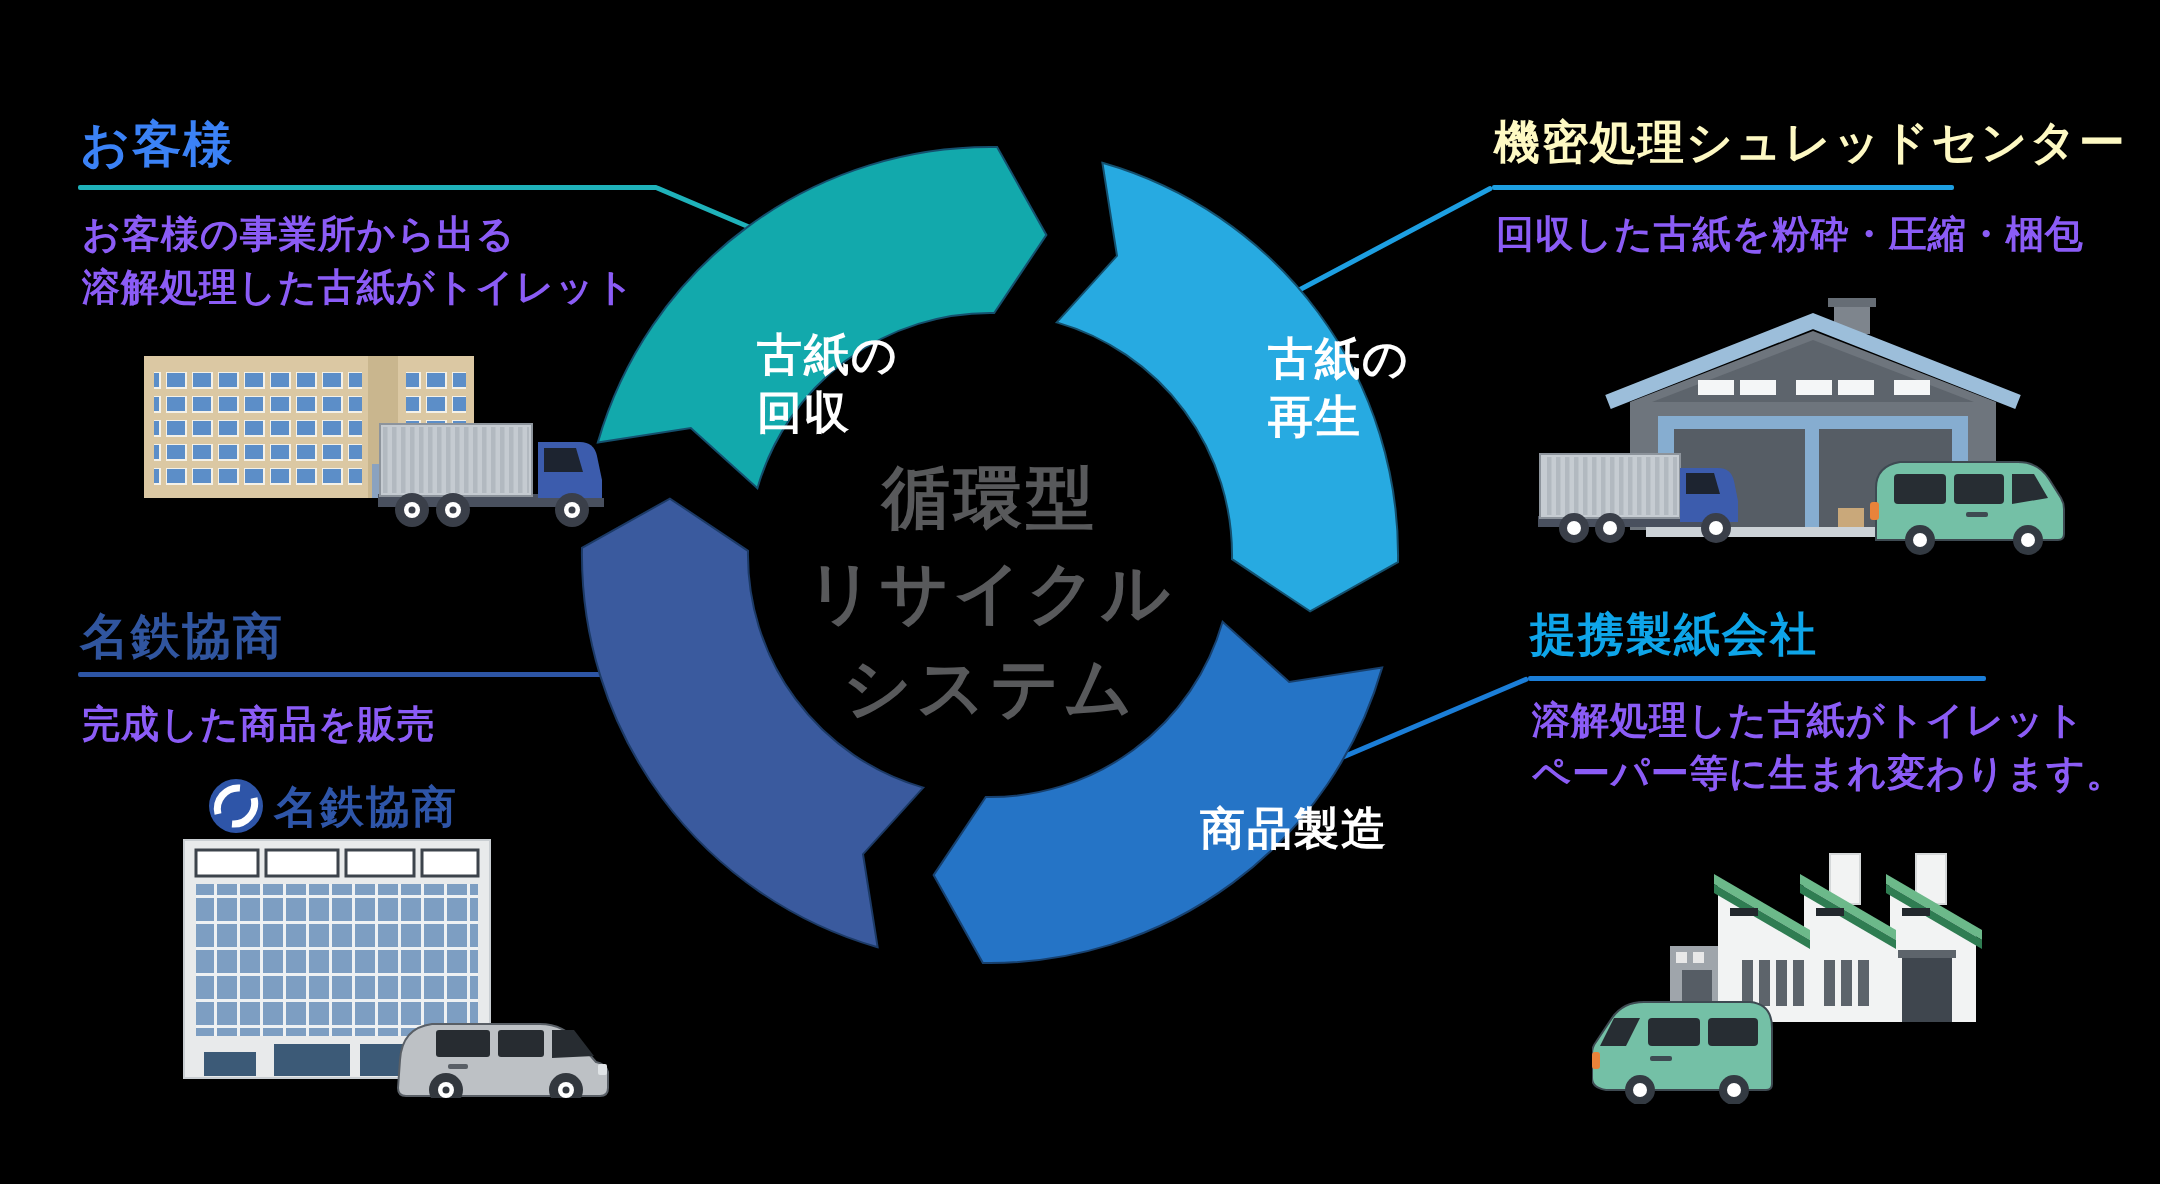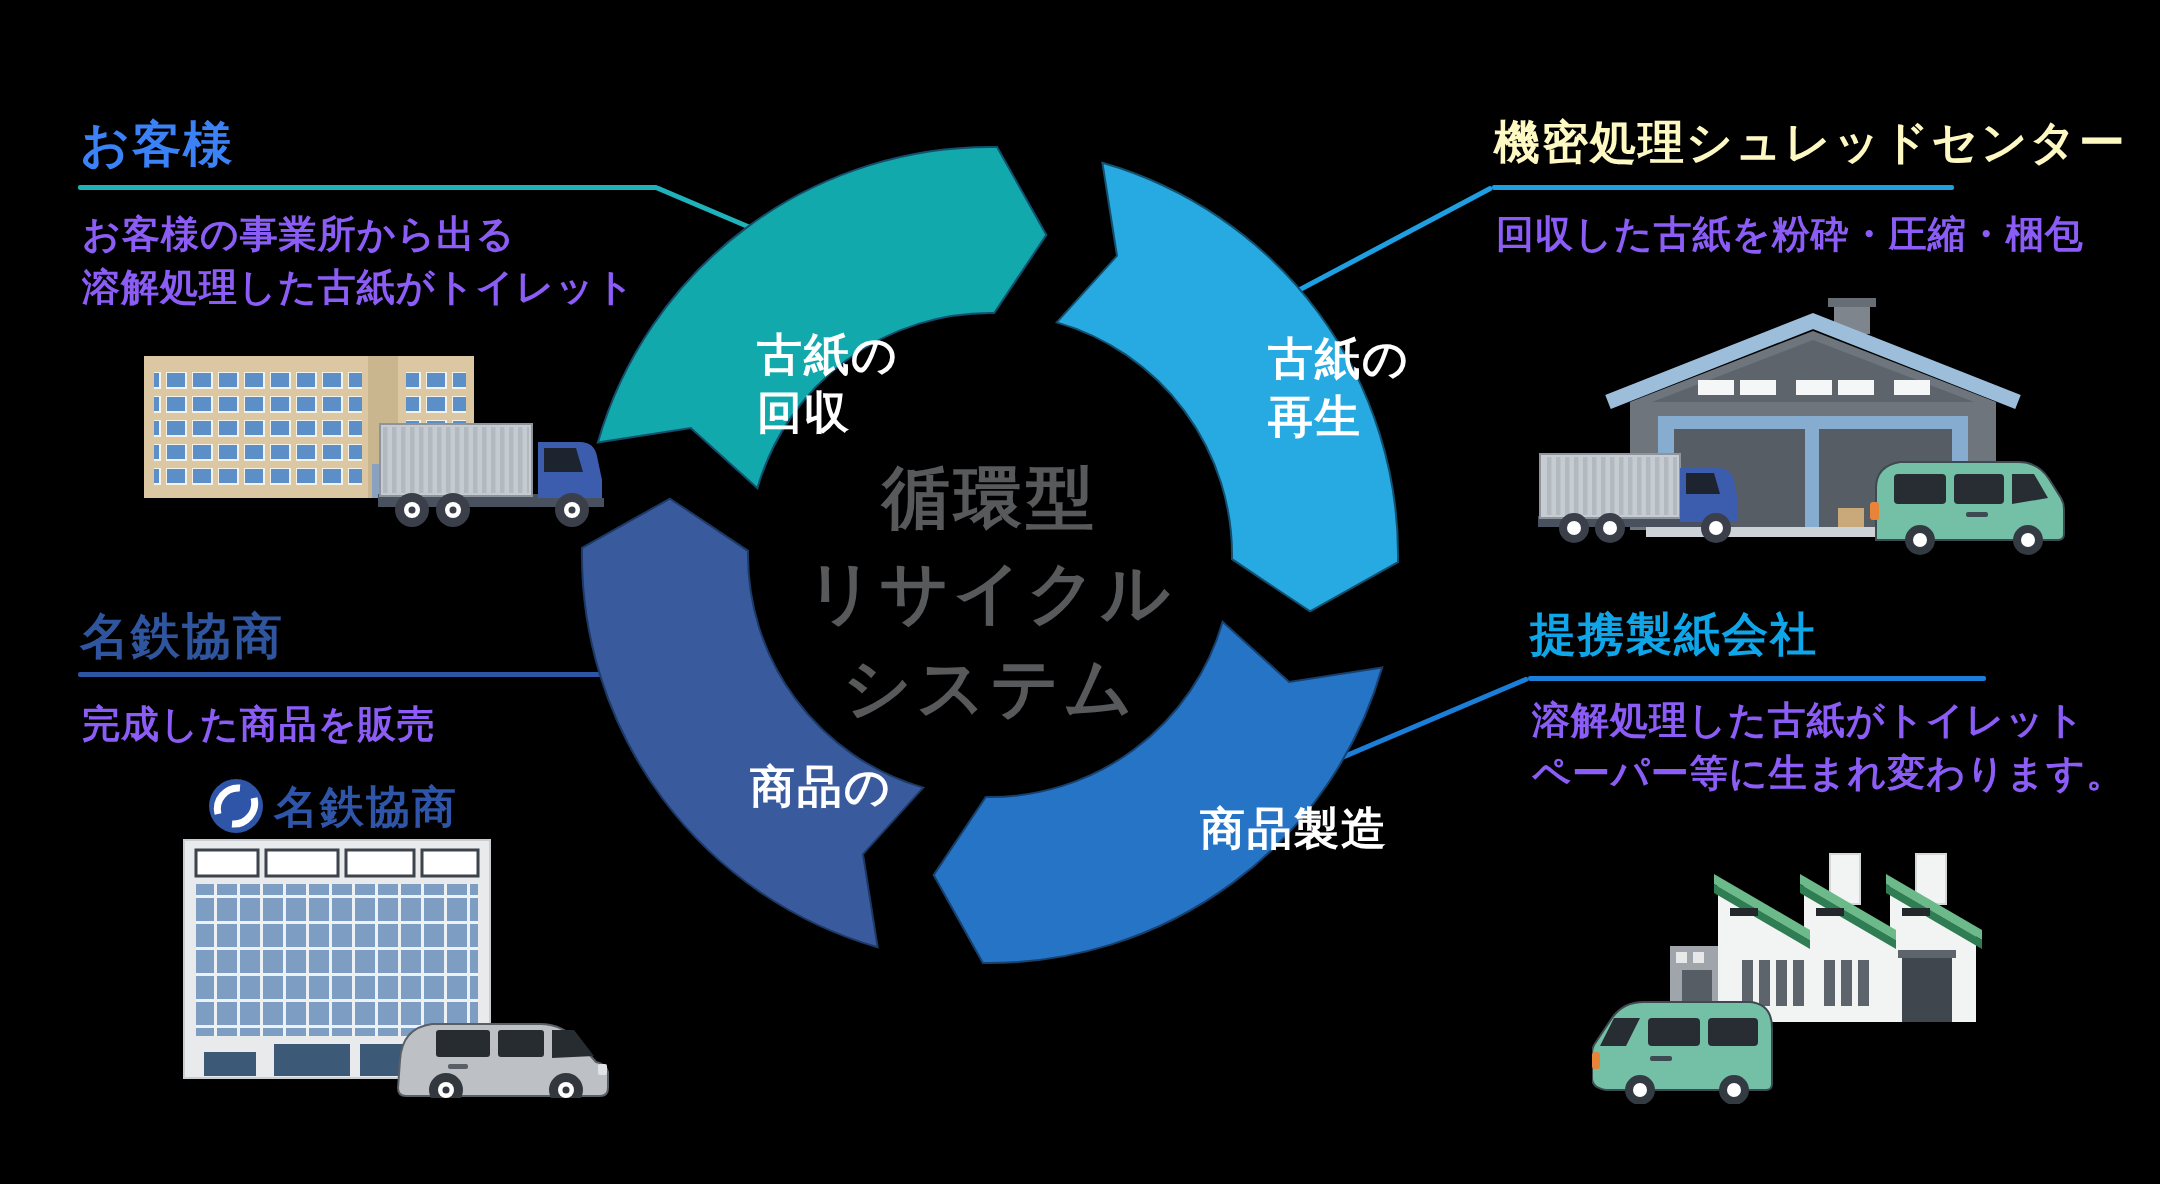--- a/index.html
+++ b/index.html
@@ -69,21 +69,20 @@
     <div>回収</div>
   </div>
   <div class="abs arc-label al-regeneration">
     <div>古紙の</div>
     <div>再生</div>
   </div>
   <div class="abs arc-label al-manufacturing">
     <div>商品製造</div>
   </div>
   <div class="abs arc-label al-sales">
-    <div>商品の</div>
   </div>
 
   <div class="abs center-title">
     <div>循環型</div>
     <div>リサイクル</div>
     <div>システム</div>
   </div>
 
   <div class="tl">
     <div class="abs corner-title">お客様</div>

